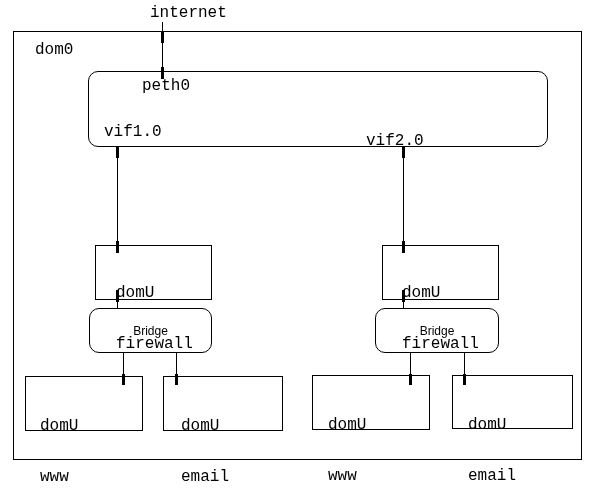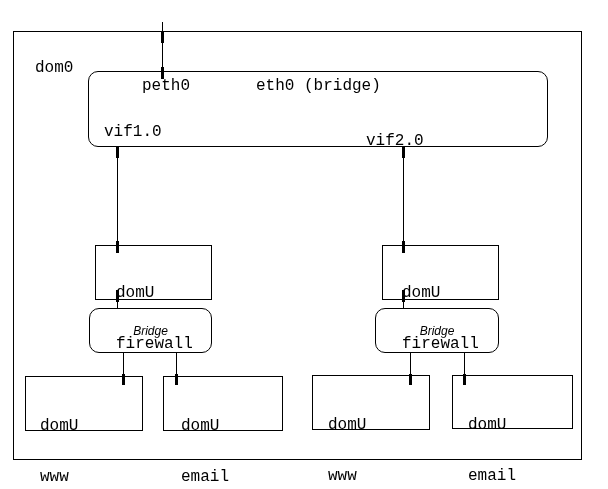--- a/index.html
+++ b/index.html
@@ -35,31 +35,30 @@
   }
   .stub {
     position: absolute;
     width: 3px;
     background: #000000;
   }
   .bridge-box {
     display: flex;
     align-items: center;
     justify-content: center;
-    font-style: italic;
   }
   .bridge-text {
     font-family: "Liberation Sans", "DejaVu Sans", sans-serif;
     font-size: 12px;
     color: #000000;
   }
   
   .lbl-internet { left: 150px; top: 5px; }
   .rect-dom0 { left: 13px; top: 31px; width: 569px; height: 429px; }
-  .lbl-dom0 { left: 35px; top: 60px; }
+  .lbl-dom0 { left: 35px; top: 42px; }
   .rect-eth0 { left: 88px; top: 71px; width: 460px; height: 76px; }
   .lbl-peth0 { left: 142px; top: 78px; }
   .lbl-eth0 { left: 256px; top: 78px; }
   .lbl-vif1 { left: 104px; top: 124px; }
   .lbl-vif2 { left: 366px; top: 133px; }
 
   .line-a  { left: 162px; top: 22px;  height: 56px; }
   .stub-a1 { left: 161px; top: 31px;  height: 12px; }
   .stub-a2 { left: 161px; top: 67px;  height: 12px; }
   .line-b  { left: 117px; top: 146px; height: 106px; }
@@ -143,23 +142,23 @@
 
   <div class="vline line-f"></div>
   <div class="stub stub-f1"></div>
   <div class="vline line-g"></div>
   <div class="stub stub-g1"></div>
   <div class="vline line-h"></div>
   <div class="stub stub-h1"></div>
   <div class="vline line-i"></div>
   <div class="stub stub-i1"></div>
 
+  <div class="mono-label lbl-internet">internet</div>
   <div class="mono-label lbl-dom0">dom0</div>
   <div class="mono-label lbl-peth0">peth0</div>
-  <div class="mono-label lbl-eth0">eth0 (bridge)</div>
   <div class="mono-label lbl-vif1">vif1.0</div>
   <div class="mono-label lbl-vif2">vif2.0</div>
 
   <div class="mono-label two-line fw-text-left">
     <span>domU</span>
     <span>firewall</span>
   </div>
   <div class="mono-label two-line fw-text-right">
     <span>domU</span>
     <span>firewall</span>

